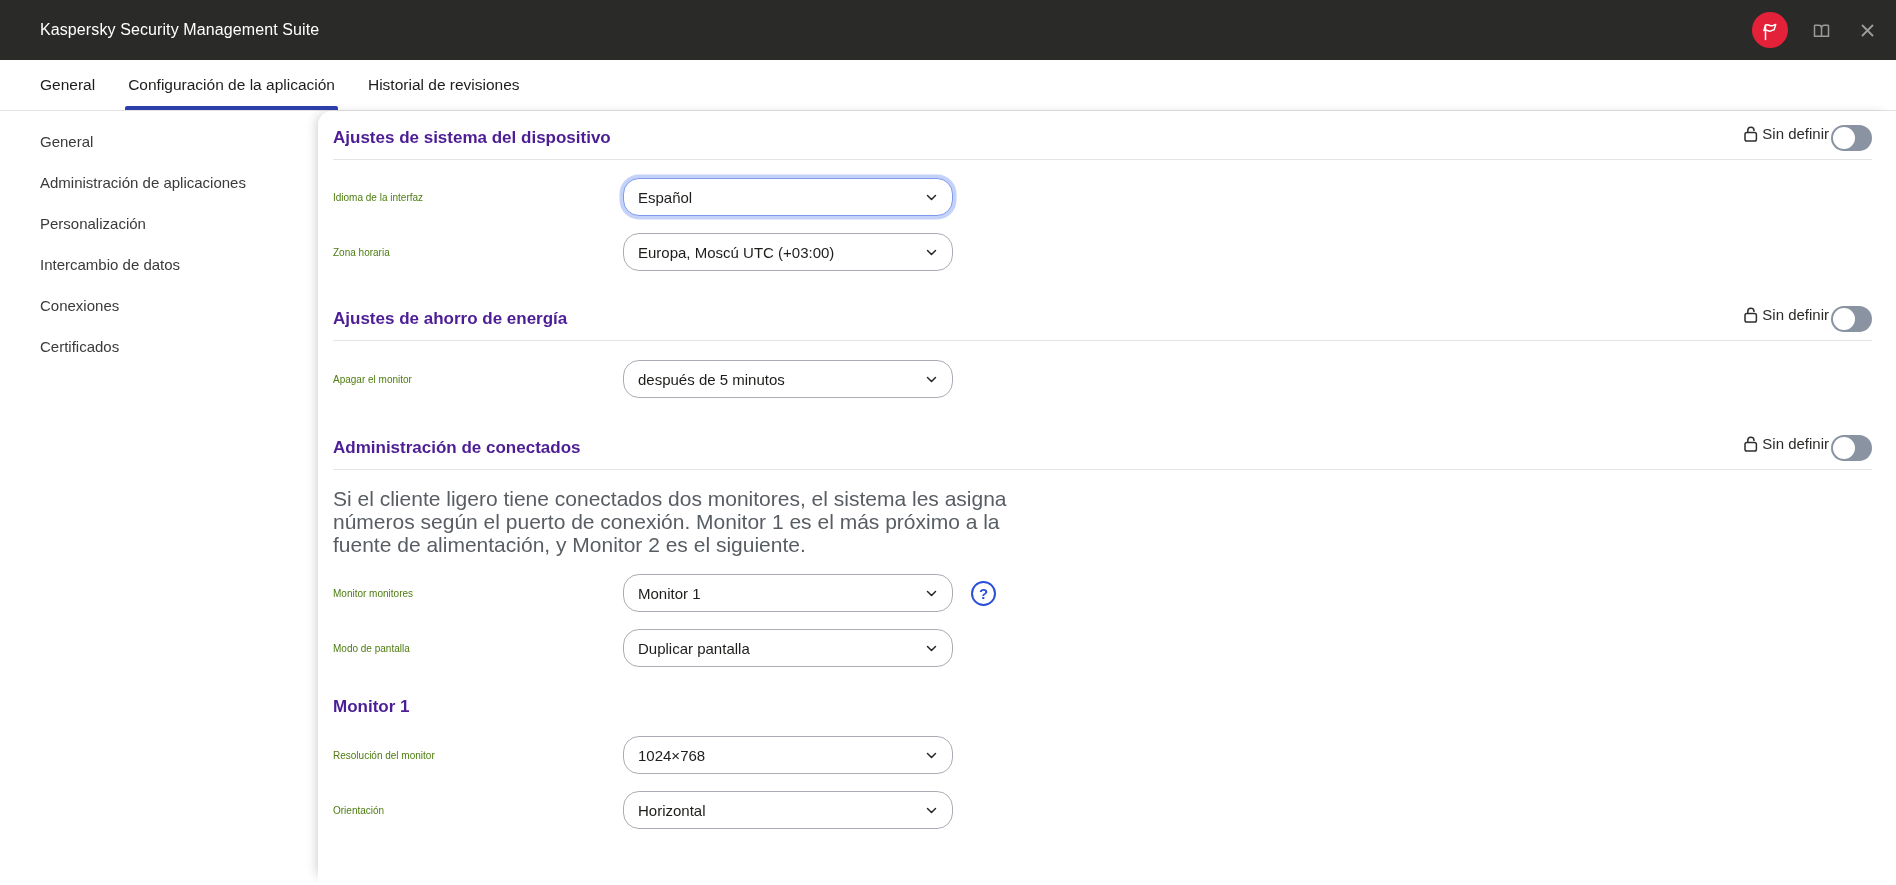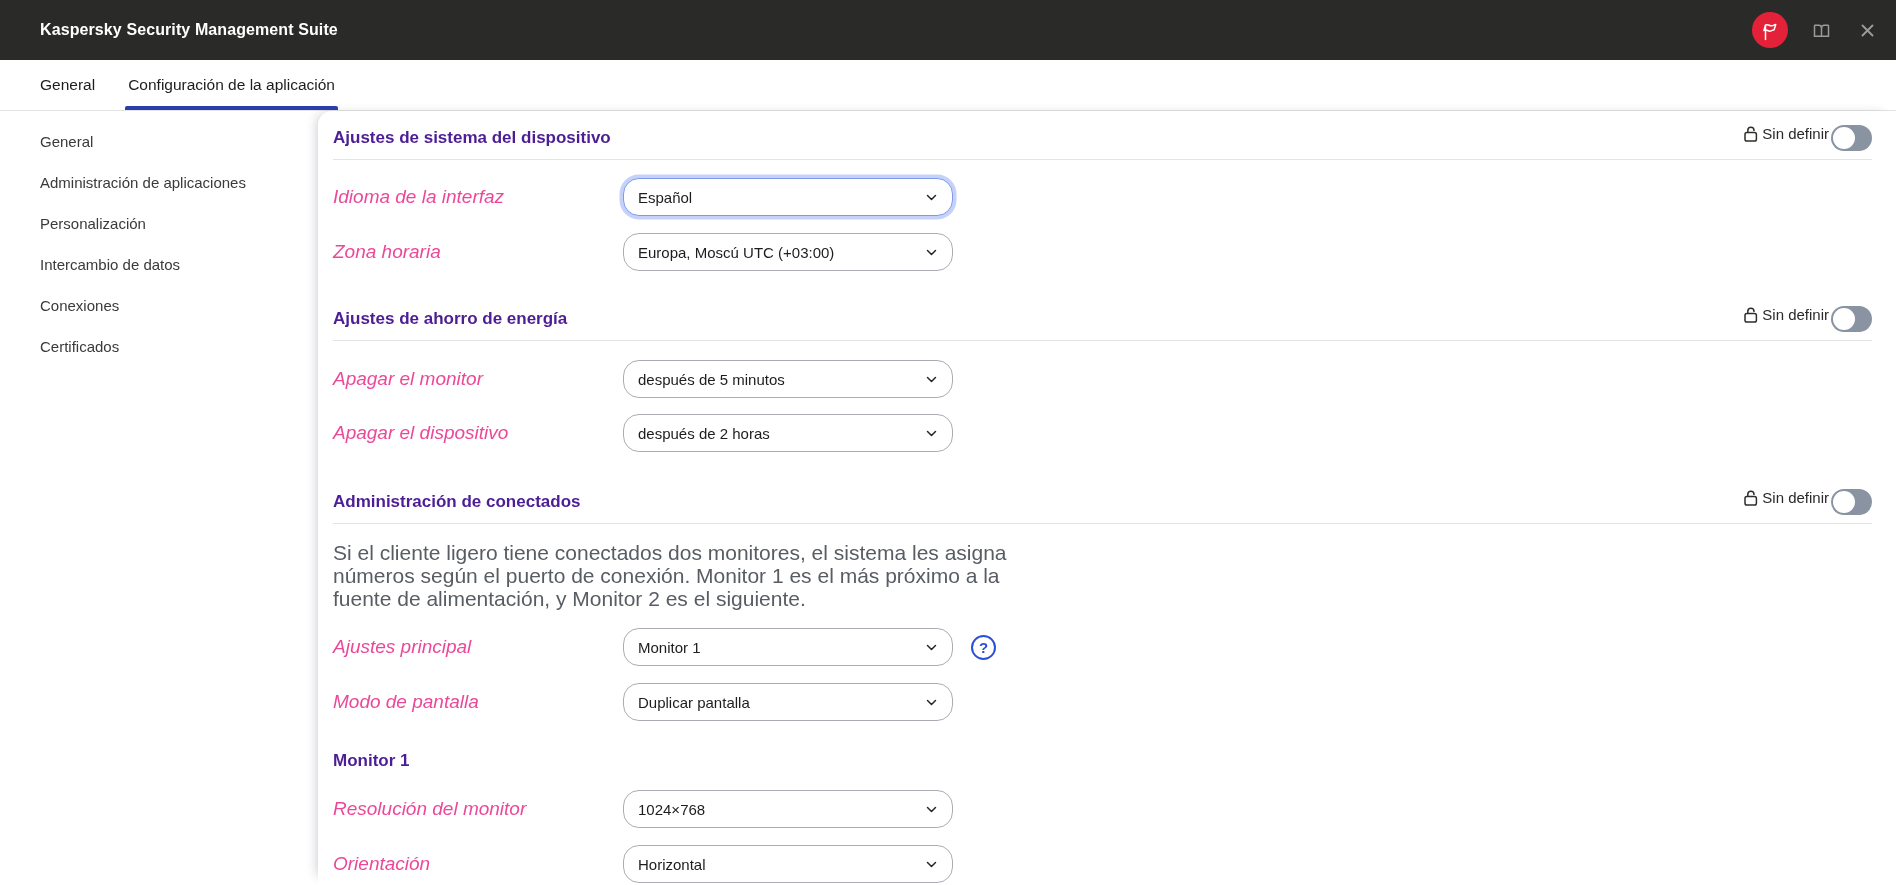--- a/index.html
+++ b/index.html
@@ -3,21 +3,21 @@
 <meta charset="utf-8">
 <style>
   * { margin:0; padding:0; box-sizing:border-box; }
   html,body { width:1896px; height:885px; overflow:hidden; background:#fff;
     font-family:"Liberation Sans", sans-serif; color:#1d1d1b; }
   .app { width:1896px; height:885px; display:flex; flex-direction:column; background:#fff; }
 
   
   .topbar { height:60px; flex:0 0 60px; background:var(--topbar-bg,#2a2a28);
     display:flex; align-items:center; justify-content:space-between; padding:0 16px 0 40px; }
-  .topbar-title { color:#fff; font-size:16px; font-weight:700; letter-spacing:.1px; }
+  .topbar-title { color:#fff; font-size:16px; font-weight:400; letter-spacing:.1px; }
   .topbar-actions { display:flex; align-items:center; gap:20px; }
   .logo-badge { width:36px; height:36px; border-radius:50%; background:var(--brand-red,#e32138);
     display:flex; align-items:center; justify-content:center; cursor:pointer; }
   .icon-btn { width:26px; height:26px; display:flex; align-items:center; justify-content:center; cursor:pointer; }
 
   
   .tabbar { height:51px; flex:0 0 51px; display:flex; align-items:stretch; gap:33px;
     padding-left:40px; border-bottom:1px solid var(--divider,#e4e4e4); background:#fff; }
   .tab { display:flex; align-items:center; font-size:15.5px; color:#1d1d1b; cursor:pointer; position:relative; }
   .tab.active::after { content:""; position:absolute; left:-3px; right:-3px; bottom:0;
@@ -48,21 +48,21 @@
   .switch { width:41px; height:26px; border-radius:13px; background:var(--toggle-track,#8a93a2);
     position:relative; cursor:pointer; flex:0 0 41px; }
   .switch .knob { position:absolute; left:2px; top:2px; width:22px; height:22px;
     border-radius:50%; background:#fff; }
 
   .row { display:flex; align-items:center; }
   .row-gap-a { margin-top:18px; }
   .row-gap-b { margin-top:17px; }
   .row-gap-c { margin-top:19px; }
   .row-gap-d { margin-top:16px; }
-  .row-label { width:290px; font-size:19px; color:#ec4899;font-style:italic; }
+  .row-label { width:290px; font-size:10px; color:#4d7c0f; }
   .select { width:330px; height:38px; border:1px solid var(--select-border,#a9adb3); border-radius:16px;
     background:#fff; display:flex; align-items:center; padding:0 14px; position:relative; cursor:pointer; }
   .select-value { font-size:15px; color:#1d1d1b; }
   .select .chev { position:absolute; right:13px; top:11px; }
   .select.focused { border:1.5px solid var(--focus-border,#7e99ee);
     box-shadow:0 0 0 3.5px var(--focus-ring,#c4d1f9); }
 
   .desc { margin-top:17px; max-width:705px; font-size:21px; line-height:23px; color:#585d63; }
 
   .help { margin-left:18px; width:25px; height:25px; border:2px solid var(--help-blue,#2b50d7);
@@ -94,20 +94,21 @@
         <svg width="19" height="19" viewBox="0 0 19 19" fill="none" stroke="#9b9b9b" stroke-width="1.9" stroke-linecap="round">
           <path d="M4.5 4.5l10 10M14.5 4.5l-10 10"></path>
         </svg>
       </div>
     </div>
   </header>
 
   <nav class="tabbar">
     <div class="tab">General</div>
     <div class="tab active">Configuración de la aplicación</div>
+    <div class="tab">Historial de revisiones</div>
   </nav>
 
   <div class="bodywrap">
 
     <aside class="sidebar">
       <div class="side-item">General</div>
       <div class="side-item">Administración de aplicaciones</div>
       <div class="side-item">Personalización</div>
       <div class="side-item">Intercambio de datos</div>
       <div class="side-item">Conexiones</div>
@@ -178,31 +179,20 @@
           <div class="row-label">Apagar el monitor</div>
           <div class="select">
             <span class="select-value">después de 5 minutos</span>
             <span class="chev">
               <svg width="15" height="15" viewBox="0 0 15 15" fill="none" stroke="#23262b" stroke-width="1.5" stroke-linecap="round" stroke-linejoin="round">
                   <path d="M3.5 5.5l4 4 4-4"></path>
                 </svg>
             </span>
           </div>
         </div>
-        <div class="row row-gap-d">
-          <div class="row-label">Apagar el dispositivo</div>
-          <div class="select">
-            <span class="select-value">después de 2 horas</span>
-            <span class="chev">
-              <svg width="15" height="15" viewBox="0 0 15 15" fill="none" stroke="#23262b" stroke-width="1.5" stroke-linecap="round" stroke-linejoin="round">
-                  <path d="M3.5 5.5l4 4 4-4"></path>
-                </svg>
-            </span>
-          </div>
-        </div>
       </section>
 
       <section class="section s3">
         <div class="section-head">
           <h2>Administración de conectados</h2>
           <div class="undef">
             <span>
               <svg width="18" height="18" viewBox="0 0 18 18" fill="none" stroke="#2e2e2c" stroke-width="1.5" stroke-linejoin="round">
                 <rect x="3" y="7.6" width="11.4" height="8.4" rx="1.8"></rect>
                 <path d="M5.8 7.6V5.4a3.1 3.1 0 0 1 6.2 0v.5"></path>
@@ -210,21 +200,21 @@
             </span>
             <span class="undef-label">Sin definir</span>
             <span class="switch">
                 <span class="knob"></span>
               </span>
           </div>
         </div>
         <div class="divider"></div>
         <p class="desc">Si el cliente ligero tiene conectados dos monitores, el sistema les asigna números según el puerto de conexión. Monitor 1 es el más próximo a la fuente de alimentación, y Monitor 2 es el siguiente.</p>
         <div class="row row-gap-a">
-          <div class="row-label">Ajustes principal</div>
+          <div class="row-label">Monitor monitores</div>
           <div class="select">
             <span class="select-value">Monitor 1</span>
             <span class="chev">
               <svg width="15" height="15" viewBox="0 0 15 15" fill="none" stroke="#23262b" stroke-width="1.5" stroke-linecap="round" stroke-linejoin="round">
                   <path d="M3.5 5.5l4 4 4-4"></path>
                 </svg>
             </span>
           </div>
           <span class="help"></span>
         </div>

